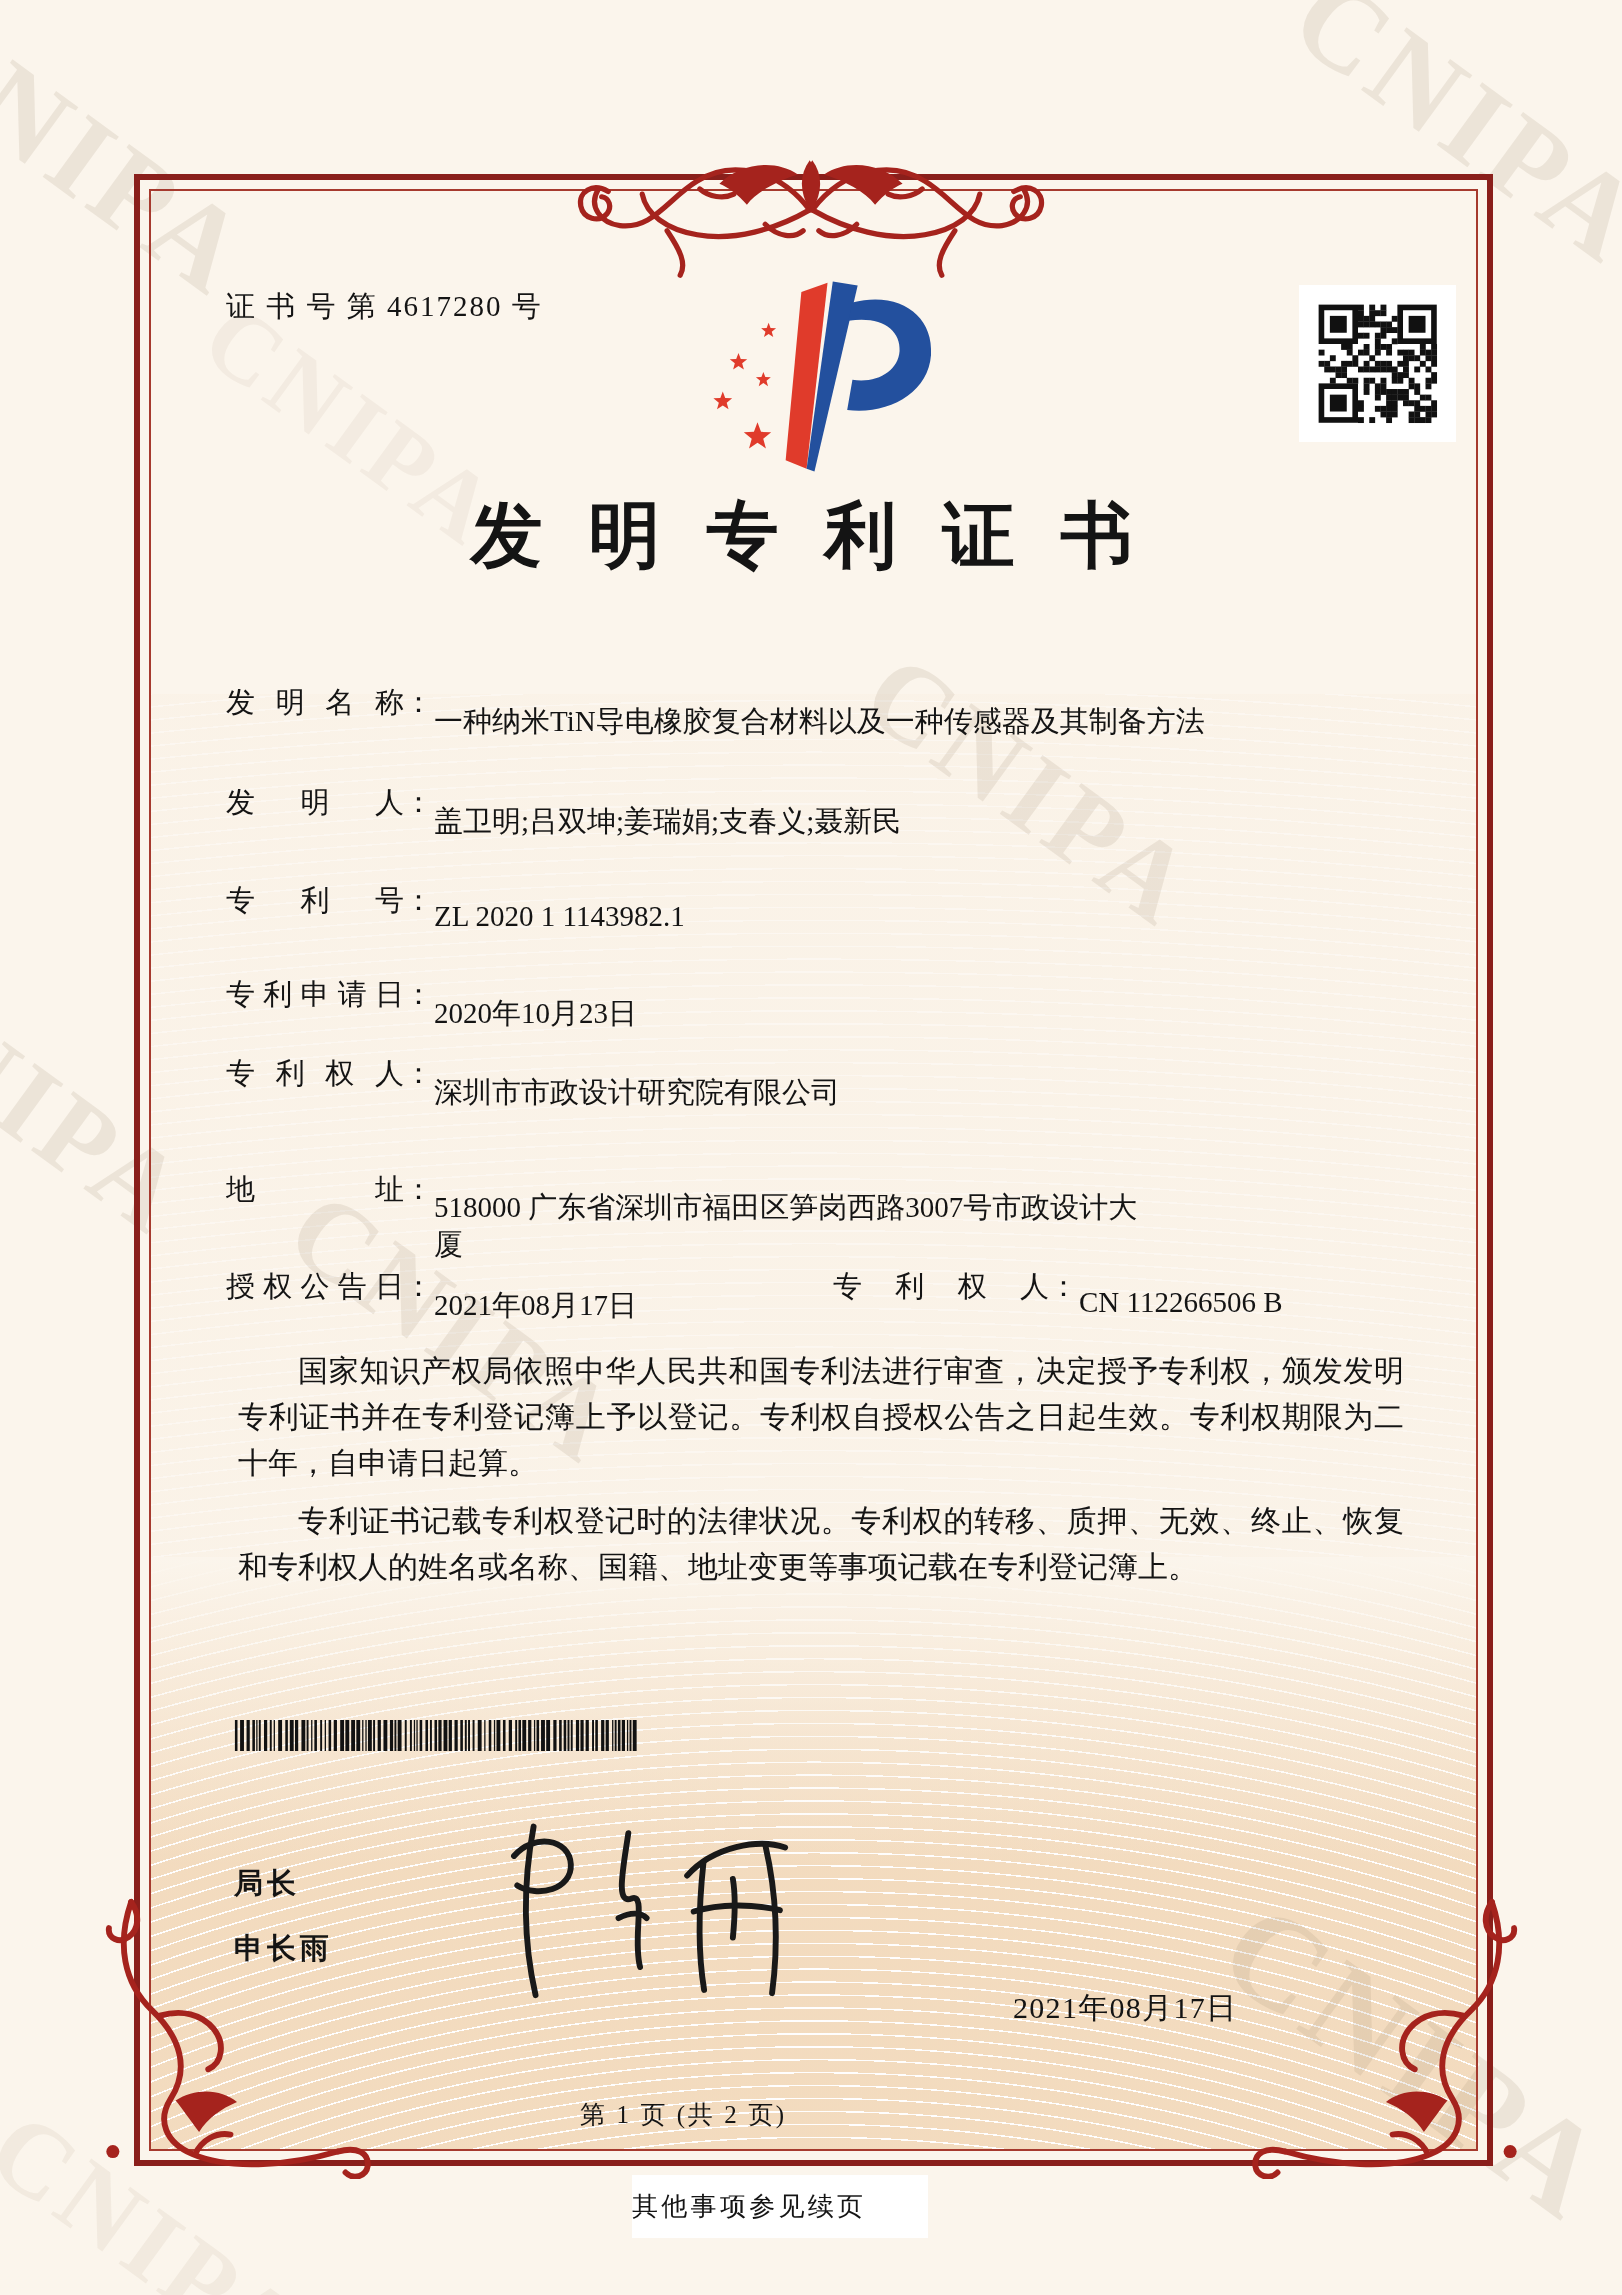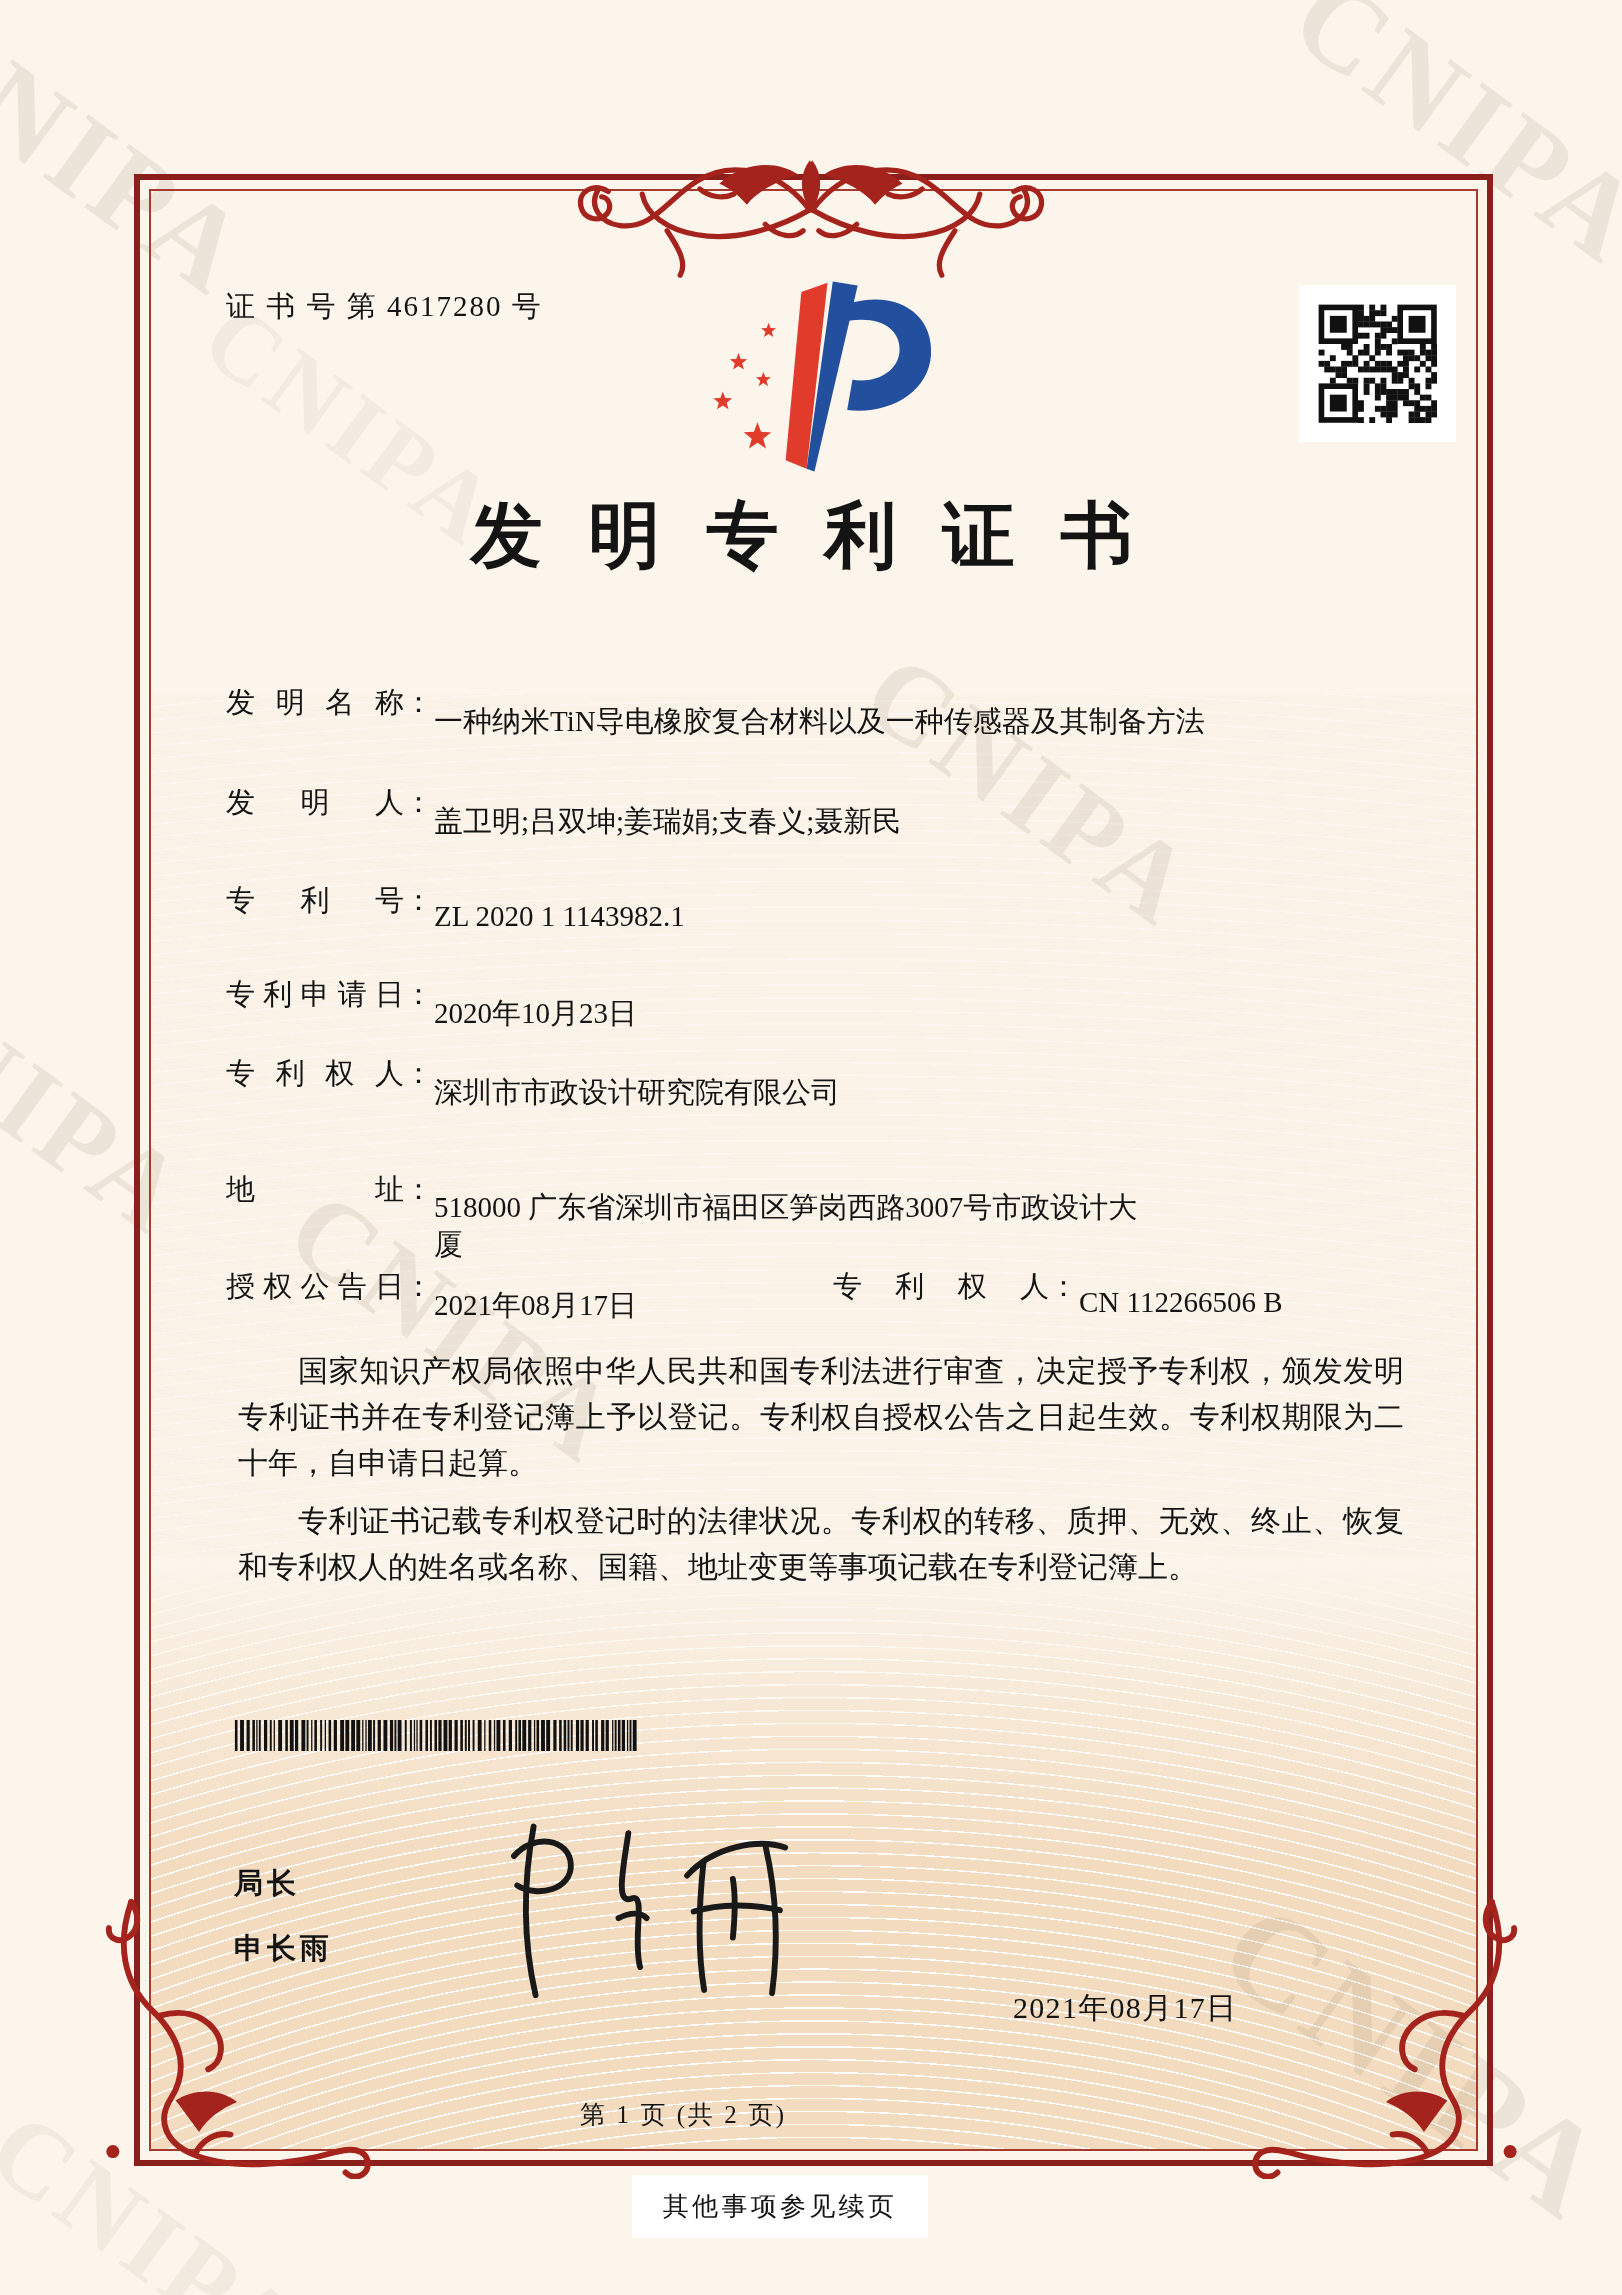--- a/index.html
+++ b/index.html
@@ -57,21 +57,21 @@
   .grant-right{position:absolute;left:607px;top:0;display:flex;}
   .paras{left:226px;top:1336px;width:1190px;font-size:30px;line-height:46px;text-align:justify;}
   .paras p{margin:12px;text-indent:2em;}
   .officer-title{left:234px;top:1864px;font-size:29px;font-weight:bold;
                  font-family:"Liberation Sans","DejaVu Sans",sans-serif;letter-spacing:3.9px;}
   .officer-name{left:234px;top:1929px;font-size:29px;font-weight:bold;
                 font-family:"Liberation Sans","DejaVu Sans",sans-serif;letter-spacing:3.9px;}
   .issue-date{left:1013px;top:1988px;font-size:30px;letter-spacing:1.3px;}
   .page-indicator{left:580px;top:2098px;width:393px;text-align:left;font-size:25px;letter-spacing:2.6px;}
   .note-box{left:632px;top:2175px;width:296px;height:63px;background:#ffffff;
-            text-align:center;font-size:26px;line-height:63px;letter-spacing:3.3px;}
+            font-size:26px;line-height:63px;letter-spacing:3.3px;}
   svg{display:block;}
 </style>
 </head>
 <body>
 
 <div class="page">
 
   <div class="waves-faint"></div>
   <div class="waves-strong"></div>
 

